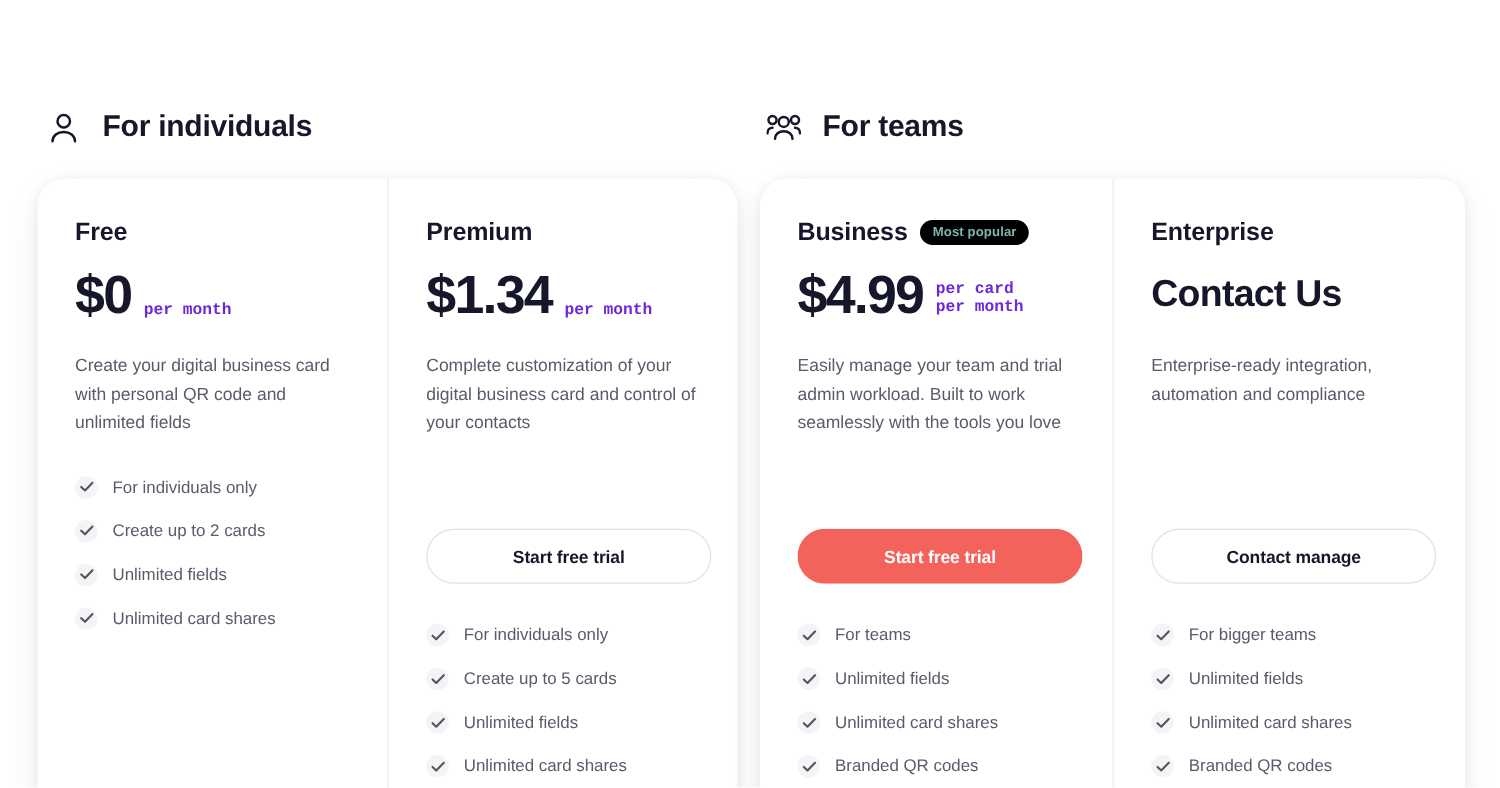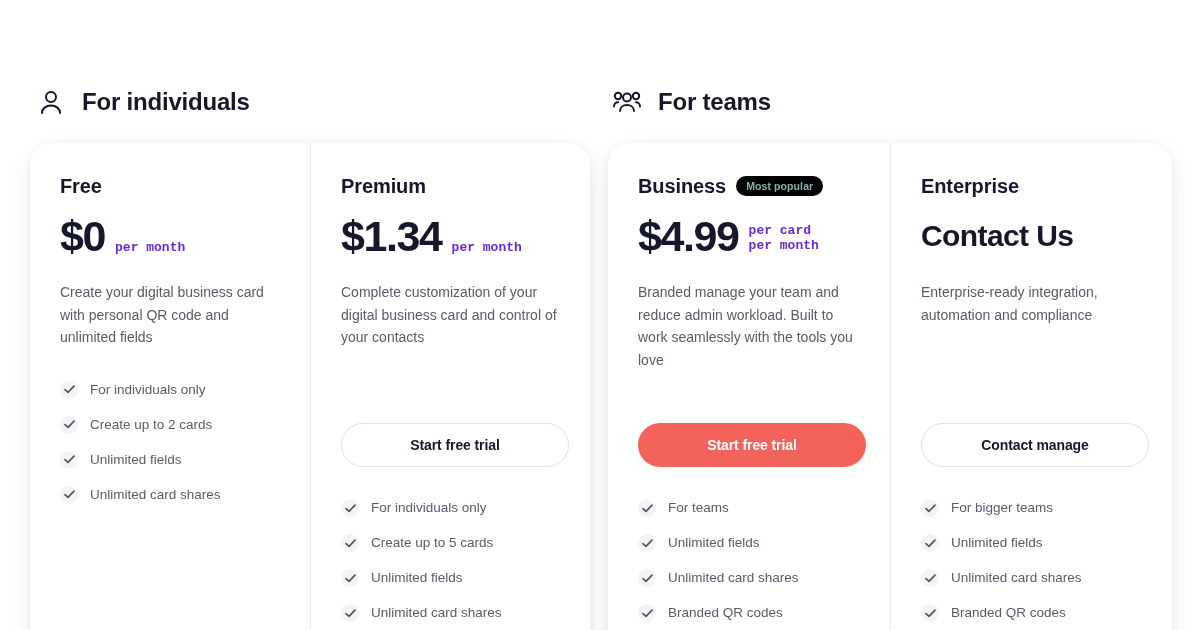--- a/index.html
+++ b/index.html
@@ -345,21 +345,21 @@
     <div class="plan business">
       <div class="plan-head">
         <span class="plan-name">Business</span>
         <span class="badge">Most popular</span>
       </div>
       <div class="price-row">
         <span class="price-amount">$4.99</span>
         <span class="price-unit stacked">per card
 per month</span>
       </div>
-      <p class="plan-desc">Branded manage your team and reduce admin workload. Built to work seamlessly with the tools you love</p>
+      <p class="plan-desc">Easily manage your team and trial admin workload. Built to work seamlessly with the tools you love</p>
       <div class="cta-wrap">
         <div class="cta primary">Start free trial</div>
       </div>
       <ul class="features">
         <li class="feature">
           <span class="check">
             <svg width="11" height="9" viewBox="0 0 11 9" fill="none" xmlns="http://www.w3.org/2000/svg">
                 <path d="M1 4.6L4 7.4 10 1.2" stroke="currentColor" stroke-width="1.7" stroke-linecap="round" stroke-linejoin="round"></path>
               </svg>
           </span>

